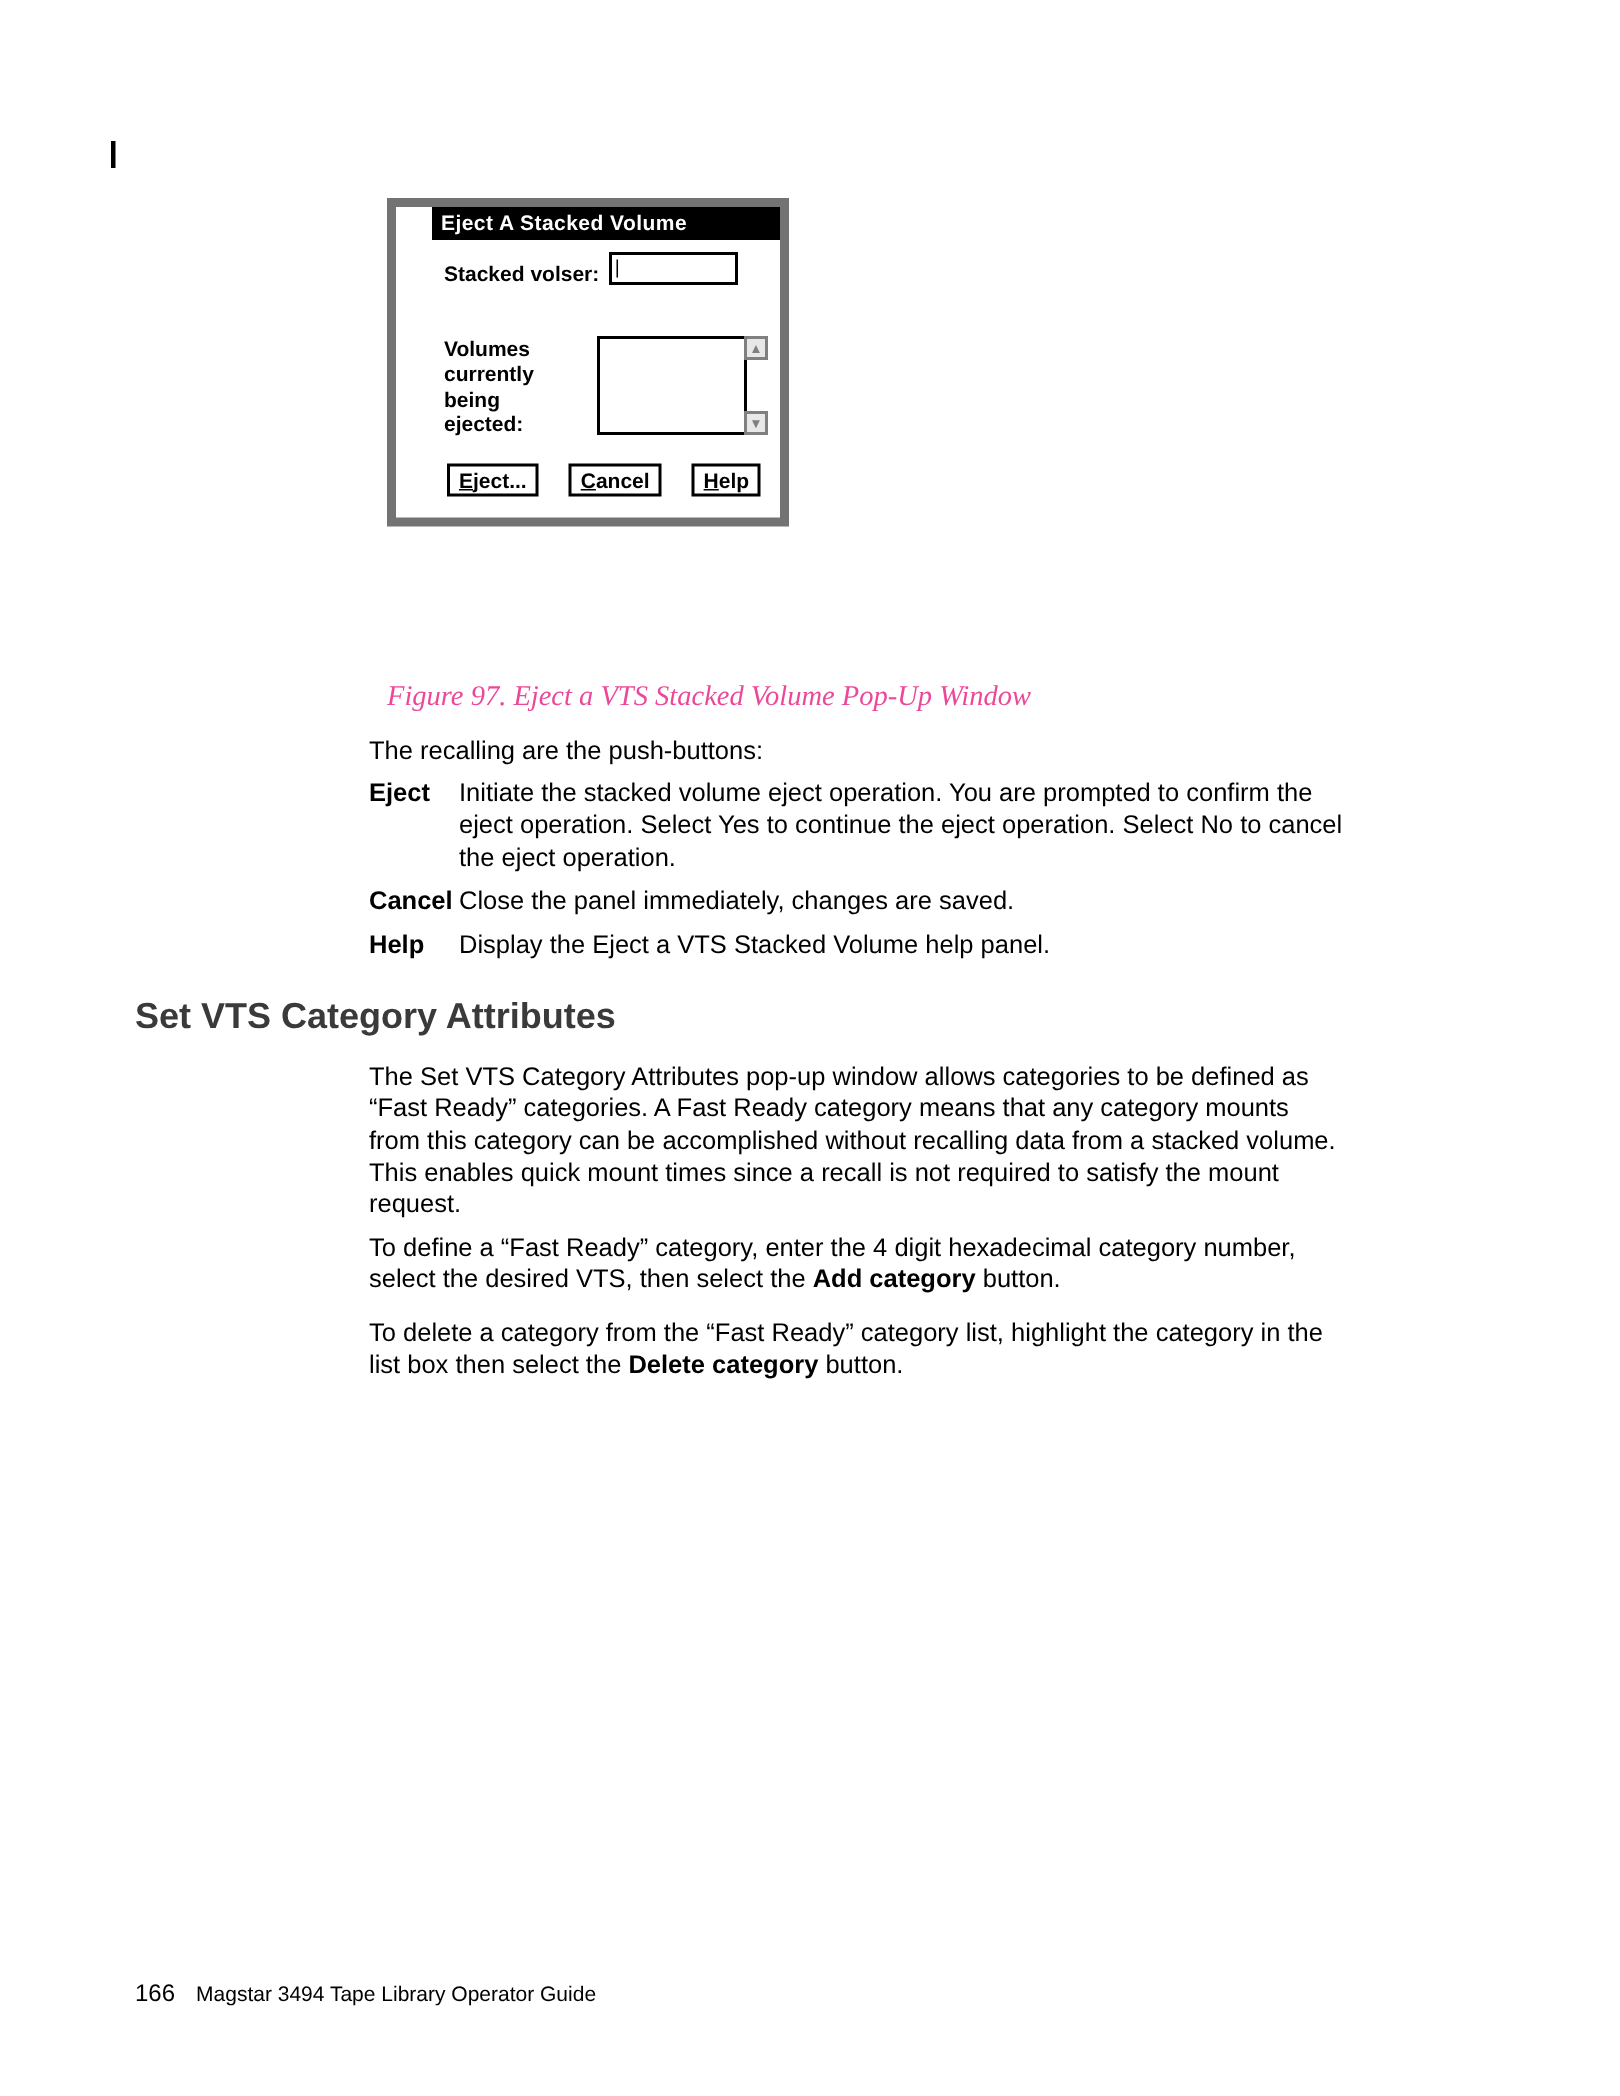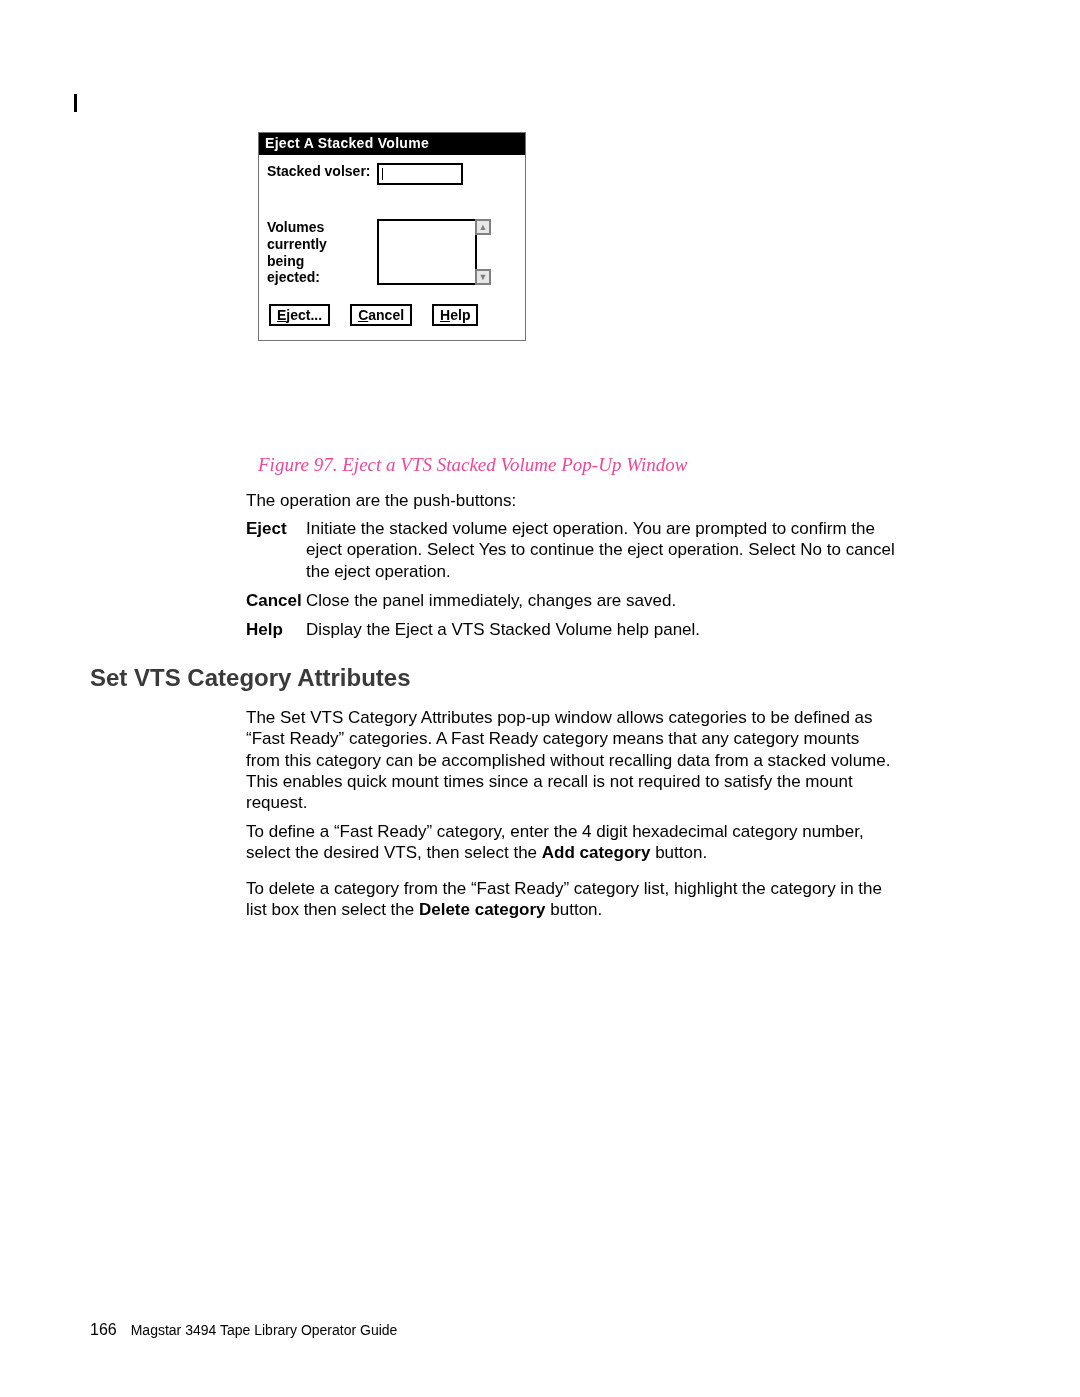--- a/index.html
+++ b/index.html
@@ -26,44 +26,45 @@
   }
 
   
   .dialog-wrap {
     position: absolute;
     left: 258px;
     top: 132px;
     width: 268px;
   }
   .dialog {
-    border: 1px solid #737373;
+    border: 6px solid #737373;
     background: #fff;
     font-family: "Arial", sans-serif;
+    padding-left: 24px;
   }
   .dialog-title {
     background: #000;
     color: #fff;
     font-weight: bold;
     font-size: 14px;
     padding: 2px 6px 4px 6px;
     letter-spacing: .3px;
   }
   .dialog-body {
     padding: 8px 8px 8px 8px;
   }
   .dialog .instr {
     font-weight: bold;
     font-size: 14px;
     line-height: 1.25;
     margin-bottom: 30px;
   }
   .volser-row {
     display: flex;
-    align-items: flex-start;
+    align-items: flex-end;
     gap: 6px;
     margin-bottom: 34px;
   }
   .volser-row .lbl {
     font-weight: bold;
     font-size: 14px;
   }
   .volser-row .field {
     width: 86px;
     height: 22px;
@@ -239,21 +240,21 @@
               <span class="ul">H</span>
               <span>elp</span>
             </div>
         </div>
       </div>
     </div>
   </div>
 
   <div class="fig-caption">Figure 97. Eject a VTS Stacked Volume Pop-Up Window</div>
 
-  <div class="body-text intro">The operation are the push-buttons:</div>
+  <div class="body-text intro">The recalling are the push-buttons:</div>
 
   <div class="body-text defs">
     <div class="def">
       <div class="term">Eject</div>
       <div class="desc">
         <span>Initiate the stacked volume eject operation. You are prompted to confirm the eject operation. Select </span><span class="b">Yes</span><span> to continue the eject operation. Select </span><span class="b">No</span><span> to cancel the eject operation.</span>
       </div>
     </div>
     <div class="def">
       <div class="term">Cancel</div>

